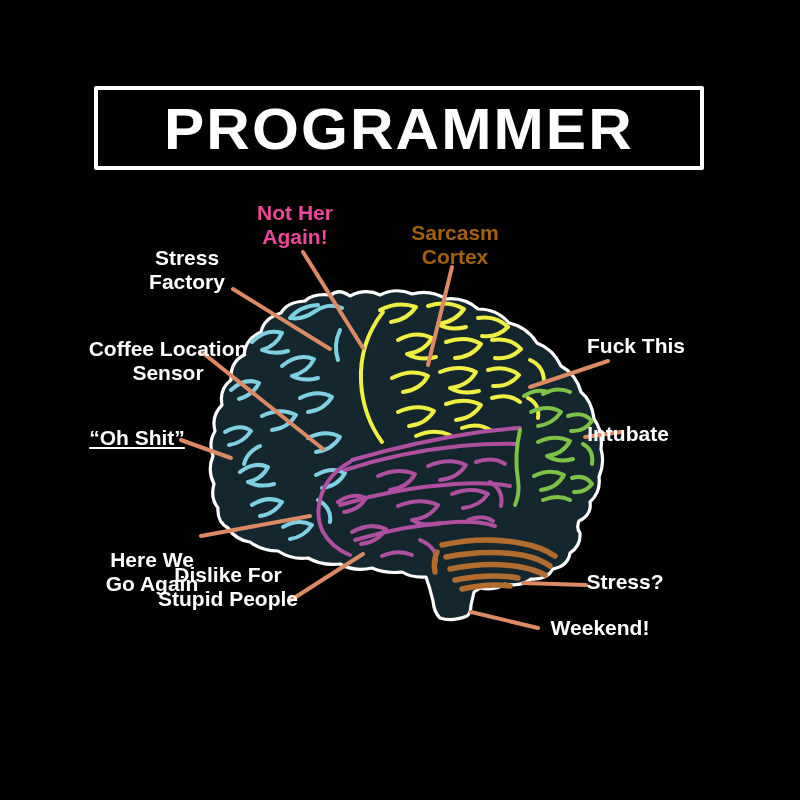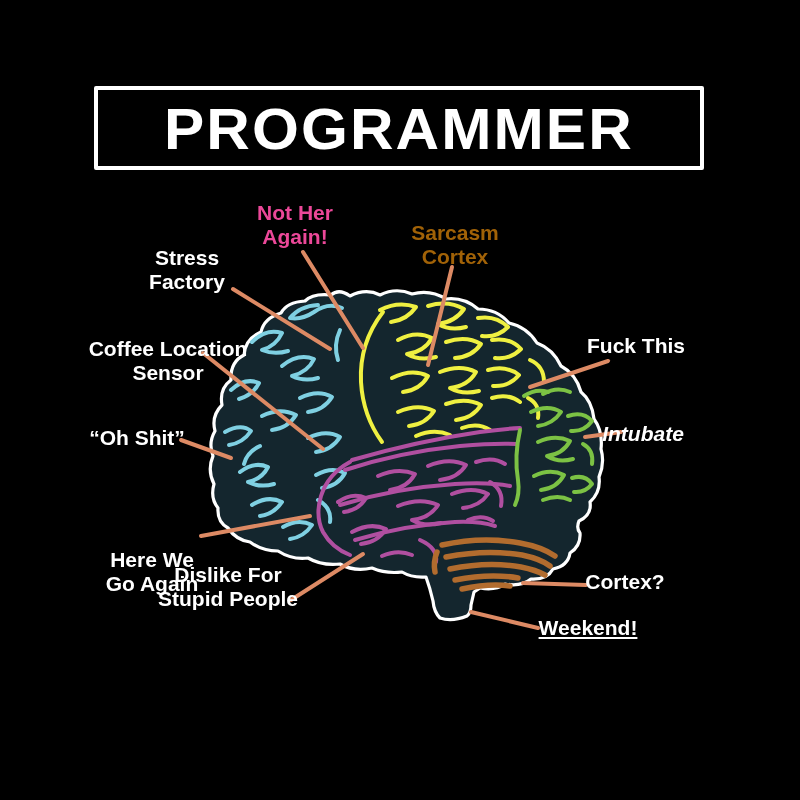--- a/index.html
+++ b/index.html
@@ -135,23 +135,23 @@
   <div id="labels">
       <div class="lbl" style="left: 295px; top: 201px; color: #ec4899;">Not Her
 Again!</div>
       <div class="lbl" style="left: 455px; top: 221px; color: #a16207;">Sarcasm
 Cortex</div>
       <div class="lbl" style="left: 187px; top: 246px; color: rgb(255, 255, 255);">Stress
 Factory</div>
       <div class="lbl" style="left: 168px; top: 321px; color: rgb(255, 255, 255); margin-top: 16px;">Coffee Location
 Sensor</div>
       <div class="lbl" style="left: 630px; top: 334px; color: rgb(255, 255, 255); margin-left: 6px;">Fuck This</div>
-      <div class="lbl" style="left: 137px; top: 426px; color: rgb(255, 255, 255);">“Oh Shit”</div>
-      <div class="lbl" style="left: 643px; top: 422px; color: rgb(255, 255, 255); font-style: italic;">Intubate</div>
+      <div class="lbl" style="left: 137px; top: 426px; color: rgb(255, 255, 255); text-decoration: underline;">“Oh Shit”</div>
+      <div class="lbl" style="left: 628px; top: 422px; color: rgb(255, 255, 255);">Intubate</div>
       <div class="lbl" style="left: 152px; top: 548px; color: rgb(255, 255, 255);">Here We
 Go Again</div>
       <div class="lbl" style="left: 228px; top: 563px; color: rgb(255, 255, 255);">Dislike For
 Stupid People</div>
-      <div class="lbl" style="left: 625px; top: 570px; color: rgb(255, 255, 255);">Cortex?</div>
-      <div class="lbl" style="left: 588px; top: 616px; color: rgb(255, 255, 255); text-decoration: underline;">Weekend!</div>
+      <div class="lbl" style="left: 625px; top: 570px; color: rgb(255, 255, 255);">Stress?</div>
+      <div class="lbl" style="left: 600px; top: 616px; color: rgb(255, 255, 255);">Weekend!</div>
     </div>
 
 </div>
 
 </body></html>

